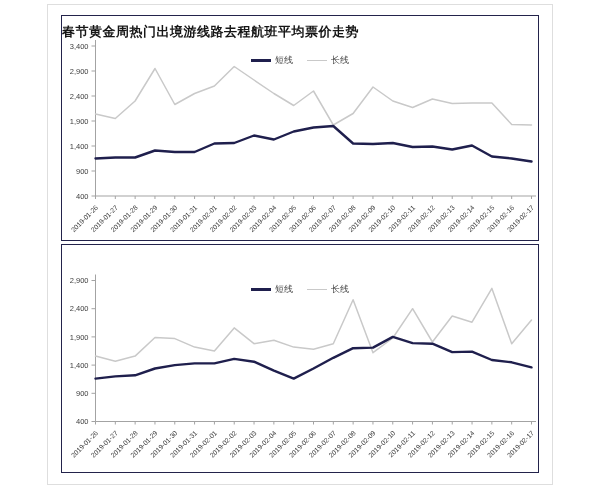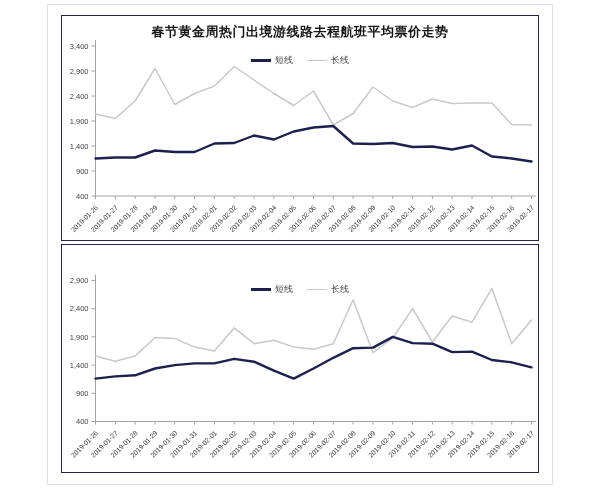--- a/index.html
+++ b/index.html
@@ -1,21 +1,21 @@
 <!DOCTYPE html>
 <html><head>
 <meta charset="utf-8">
 <style>
   html,body{margin:0;padding:0;background:#ffffff;}
   body{width:600px;height:492px;position:relative;font-family:"Liberation Sans","DejaVu Sans",sans-serif;overflow:hidden;}
   .outer-frame{position:absolute;left:47px;top:4px;width:504px;height:479px;border:1px solid #dedede;background:#ffffff;}
   .chart-panel{position:absolute;left:13px;width:476px;border:1.5px solid #23234b;background:#ffffff;}
   #panel-depart{top:10px;height:224px;}
   #panel-return{top:239px;height:227px;}
-  .chart-title{position:absolute;top:7px;left:0;width:100%;text-align:center;font-size:13px;font-weight:bold;color:#161616;letter-spacing:.5px;}
+  .chart-title{position:absolute;top:7px;left:0;width:100%;font-size:13px;font-weight:bold;color:#161616;letter-spacing:.5px;}
   .legend{position:absolute;top:38px;left:0;width:100%;display:flex;justify-content:center;align-items:center;gap:14px;font-size:9px;color:#444;}
   .legend-item{display:flex;align-items:center;gap:4px;}
   .swatch{display:inline-block;width:20px;}
   .swatch-short{height:2.5px;}
   .swatch-long{height:1.5px;}
   .plot-svg{position:absolute;left:0;top:0;width:100%;height:100%;overflow:visible;}
   .ytick-label{font-size:7.5px;fill:#3c3c3c;}
   .xtick-label{font-size:6.8px;fill:#3c3c3c;}
 </style>
 </head>

